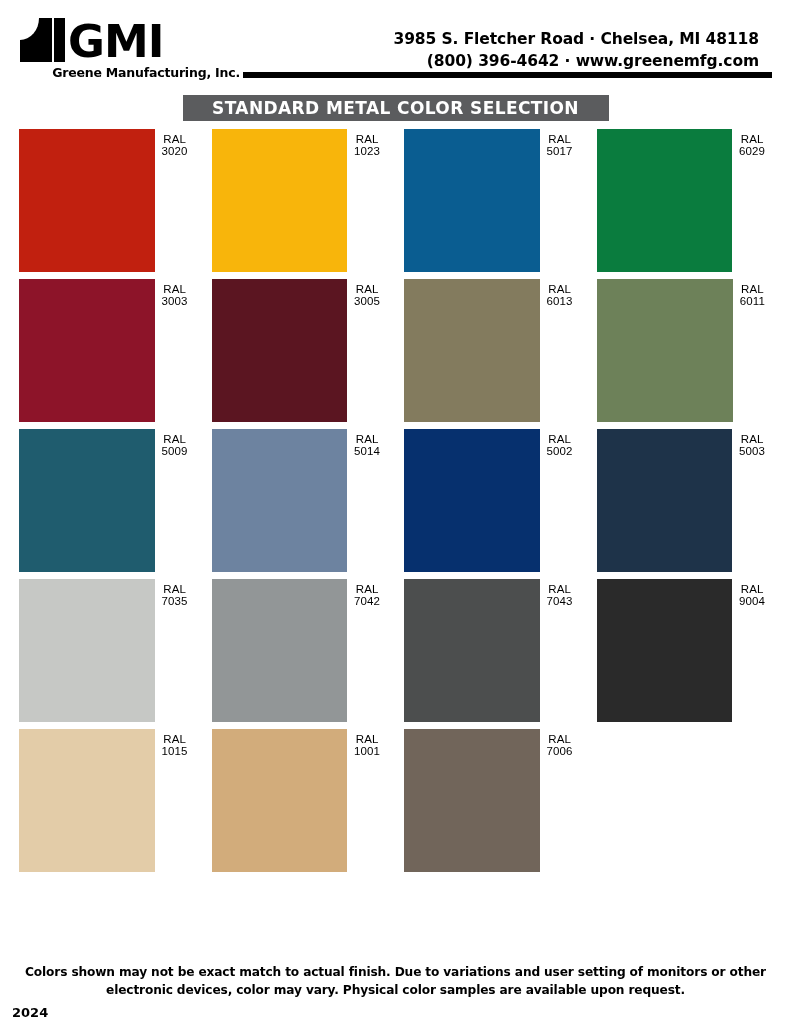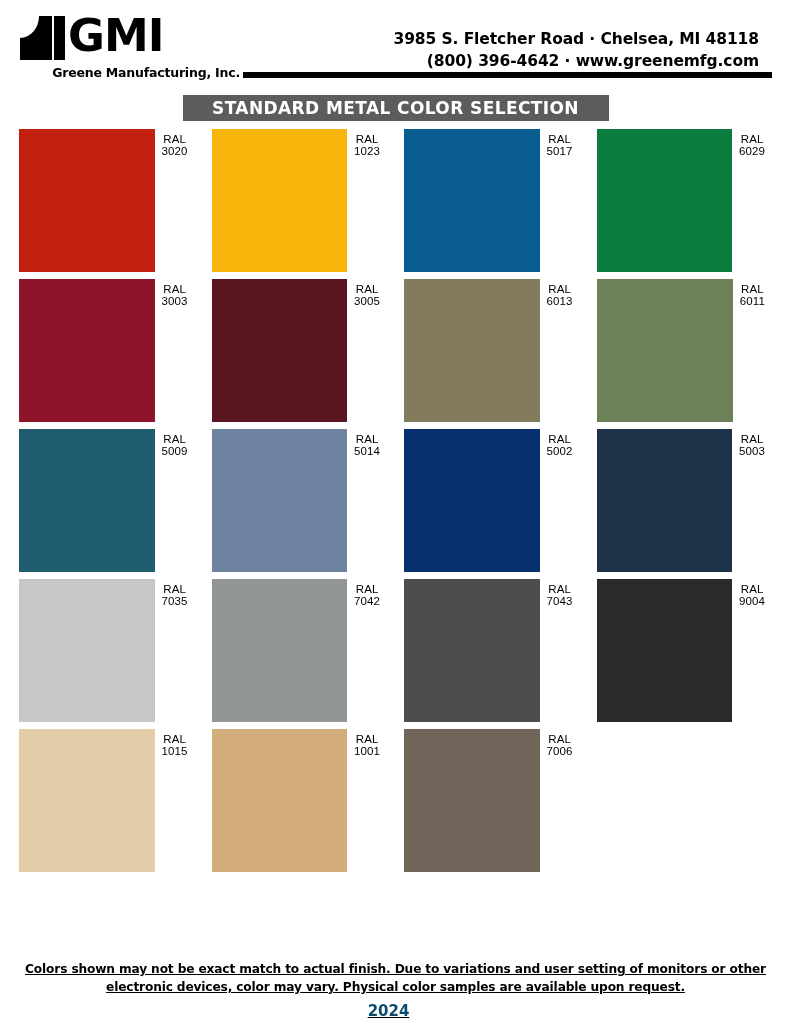--- a/index.html
+++ b/index.html
@@ -23,20 +23,21 @@
     padding: 0;
   }
   .logo-block {
     position: absolute;
     left: 20px;
     top: 16px;
     width: 220px;
   }
   .logo-row {
     display: flex;
+    align-items: flex-end;
     height: 46px;
   }
   .logo-mark {
     position: relative;
     width: 46px;
     height: 44px;
     margin-right: 2px;
   }
   .logo-mark .sq {
     position: absolute;
@@ -144,37 +145,36 @@
     letter-spacing: 0.1px;
   }
 
   
   .footer {
     position: absolute;
     left: 0;
     right: 0;
     bottom: 4px;
     padding: 0 12px;
-    text-decoration: underline;
   }
   .disclaimer {
     text-align: center;
     font-family: "DejaVu Sans", sans-serif;
     font-weight: bold;
     font-size: 12.2px;
     line-height: 18px;
     color: #000;
     letter-spacing: -0.15px;
   }
   .year {
-    text-align: center;
-    font-family: "DejaVu Sans", sans-serif;
-    font-weight: bold;
-    font-size: 15px;
-    color: #0c4a6e;
+    text-align: left;
+    font-family: "DejaVu Sans", sans-serif;
+    font-weight: bold;
+    font-size: 13px;
+    color: #000000;
     padding-right: 14px;
     padding-top: 6px;
   }
 </style>
 </head>
 <body>
 
 <div class="header">
   <div class="logo-block">
     <div class="logo-row">

